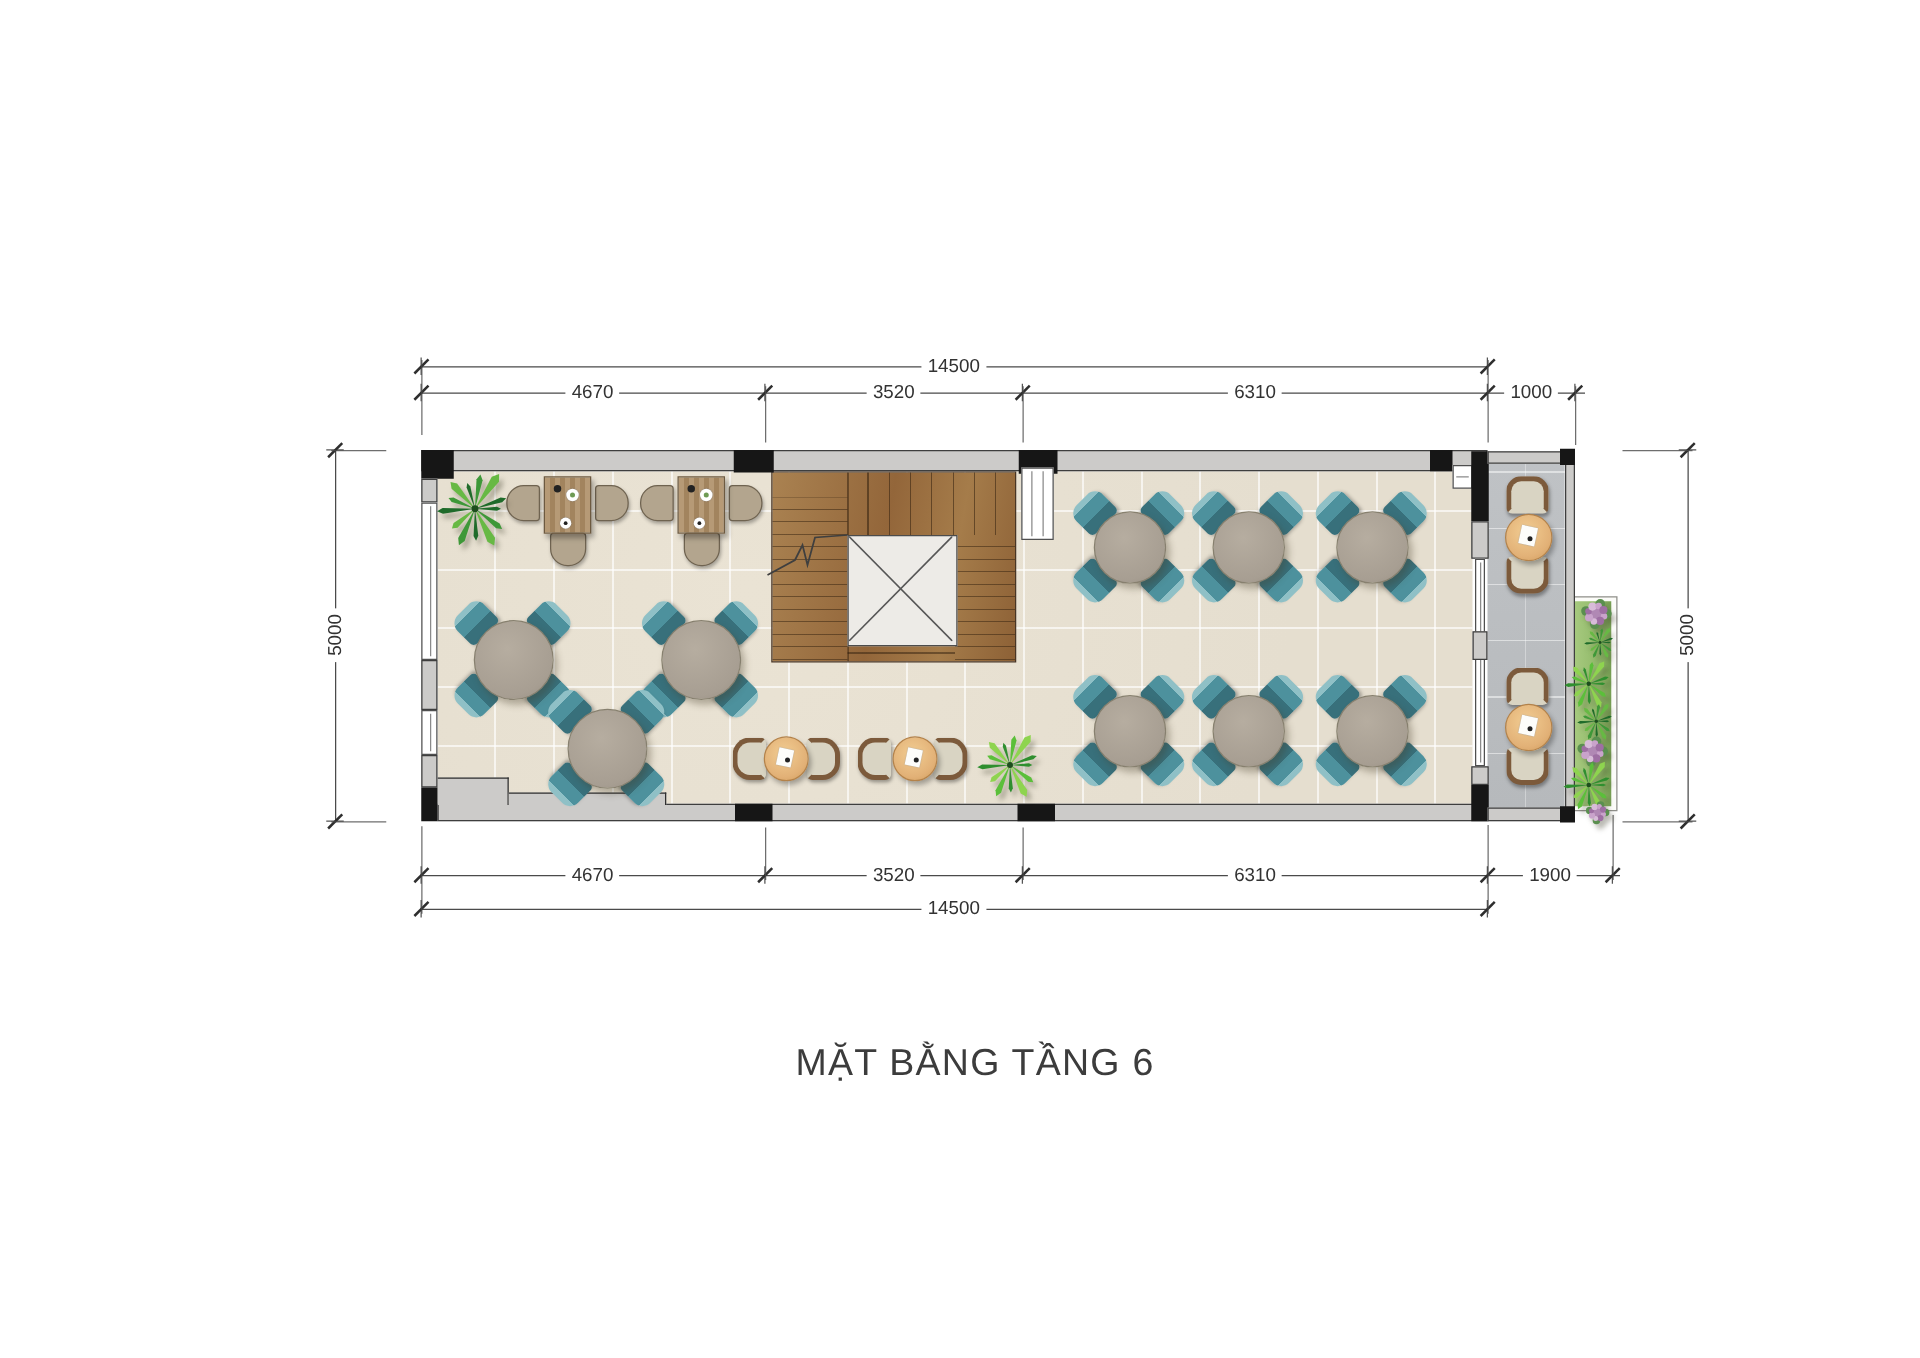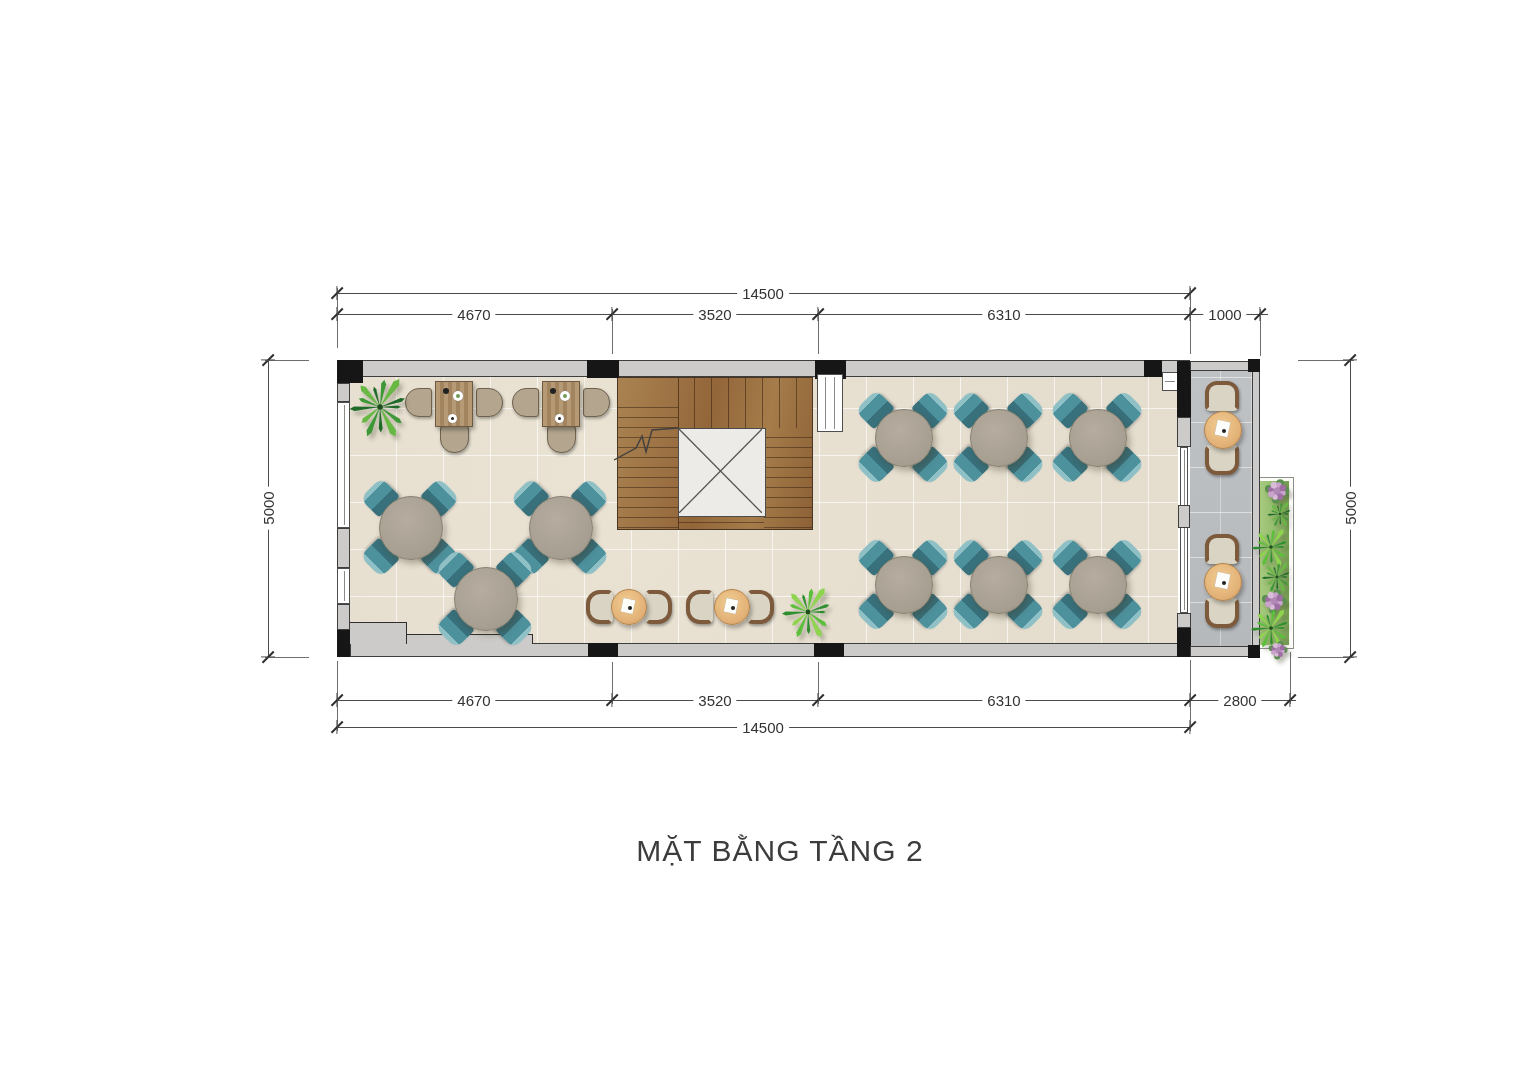--- a/index.html
+++ b/index.html
@@ -466,19 +466,19 @@
     </div>
 
   <div class="dim-label" style="left:763px;top:293px">14500</div>
   <div class="dim-label" style="left:474px;top:314px">4670</div>
   <div class="dim-label" style="left:715px;top:314px">3520</div>
   <div class="dim-label" style="left:1004px;top:314px">6310</div>
   <div class="dim-label" style="left:1225px;top:314px">1000</div>
   <div class="dim-label" style="left:474px;top:700px">4670</div>
   <div class="dim-label" style="left:715px;top:700px">3520</div>
   <div class="dim-label" style="left:1004px;top:700px">6310</div>
-  <div class="dim-label" style="left:1240px;top:700px">2800</div>
+  <div class="dim-label" style="left:1240px;top:700px">1900</div>
   <div class="dim-label" style="left:763px;top:727px">14500</div>
   <div class="dim-label rot" style="left:268px;top:508px">5000</div>
   <div class="dim-label rot" style="left:1350px;top:508px">5000</div>
 
-  <div class="title" style="left:780px;top:851px">MẶT BẰNG TẦNG 2</div>
+  <div class="title" style="left:780px;top:851px">MẶT BẰNG TẦNG 6</div>
 </div>
 
 </body></html>

